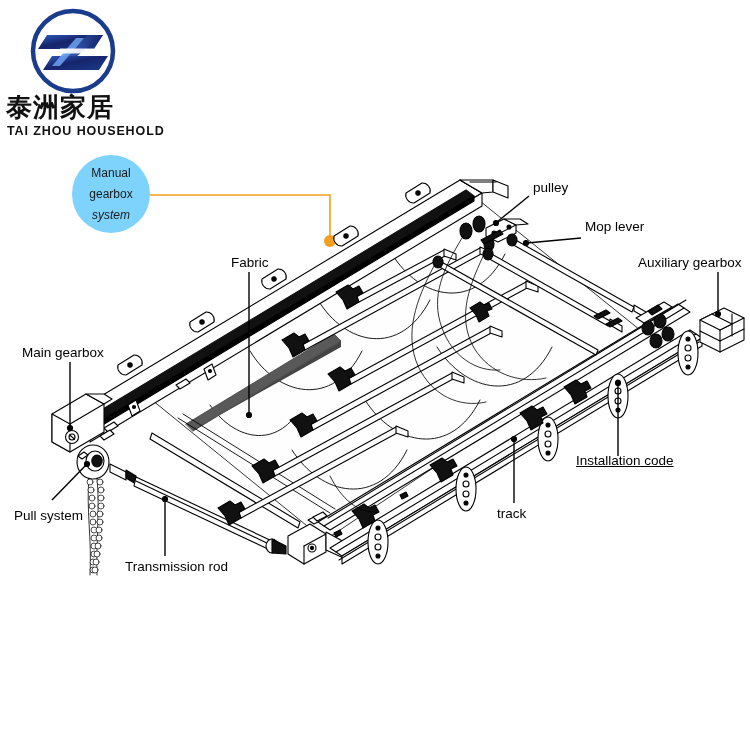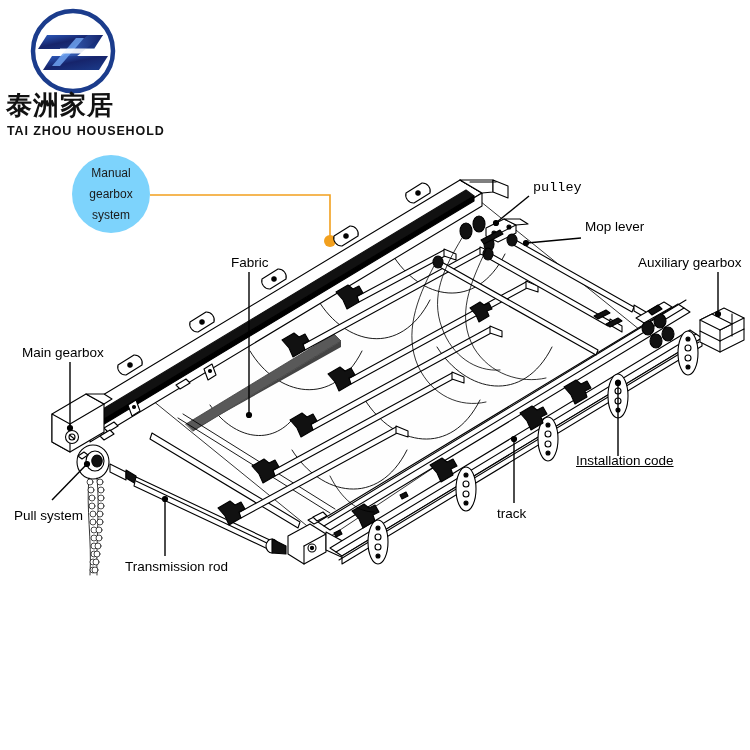--- a/index.html
+++ b/index.html
@@ -32,21 +32,21 @@
     top: 4px;
     width: 86px;
     height: 86px;
   }
   #brand-cn {
     position: absolute;
     left: 2px;
     top: 88px;
     width: 142px;
     height: 30px;
-    font-family: Liberation Mono, monospace;
+    font-family: Liberation Sans, sans-serif;
     font-size: 26px;
     font-weight: 700;
     letter-spacing: 1px;
     color: #111111;
     line-height: 30px;
     white-space: nowrap;
   }
   #brand-en {
     position: absolute;
     left: 3px;
@@ -73,21 +73,21 @@
     position: absolute;
     left: 0;
     width: 78px;
     text-align: center;
     font-size: 12px;
     color: #1a1a1a;
     font-family: "Liberation Sans", sans-serif;
   }
   #callout-bubble .cl1 { top: 11px; }
   #callout-bubble .cl2 { top: 32px; }
-  #callout-bubble .cl3 { top: 53px; }
+  #callout-bubble .cl3 { top: 53px; font-style: italic; }
 
   
   .lbl {
     position: absolute;
     font-family: "Liberation Sans", sans-serif;
     font-size: 13.5px;
     color: #000000;
     white-space: nowrap;
   }
   
@@ -483,21 +483,21 @@
       <circle cx="165" cy="499" r="2.4"></circle>
 
       <line x1="514" y1="503" x2="514" y2="440"></line>
       <circle cx="514" cy="439" r="2.4"></circle>
 
       <line x1="618" y1="456" x2="618" y2="384"></line>
       <circle cx="618" cy="383" r="2.4"></circle>
     </g>
   </svg>
 
-  <div class="lbl" style="left:533px; top:180px;font-family:Liberation Mono, monospace;">pulley</div>
+  <div class="lbl" style="left:533px; top:180px;">pulley</div>
   <div class="lbl" style="left:585px; top:219px;text-align:right;">Mop lever</div>
   <div class="lbl" style="left:638px; top:255px;">Auxiliary gearbox</div>
   <div class="lbl" style="left:231px; top:255px;">Fabric</div>
   <div class="lbl" style="left:22px; top:345px;">Main gearbox</div>
   <div class="lbl" style="left:14px; top:508px;">Pull system</div>
   <div class="lbl" style="left:125px; top:559px;">Transmission rod</div>
   <div class="lbl" style="left:497px; top:506px;">track</div>
   <div class="lbl" style="left:576px; top:453px;text-decoration:underline;">Installation code</div>
 
 </div>

